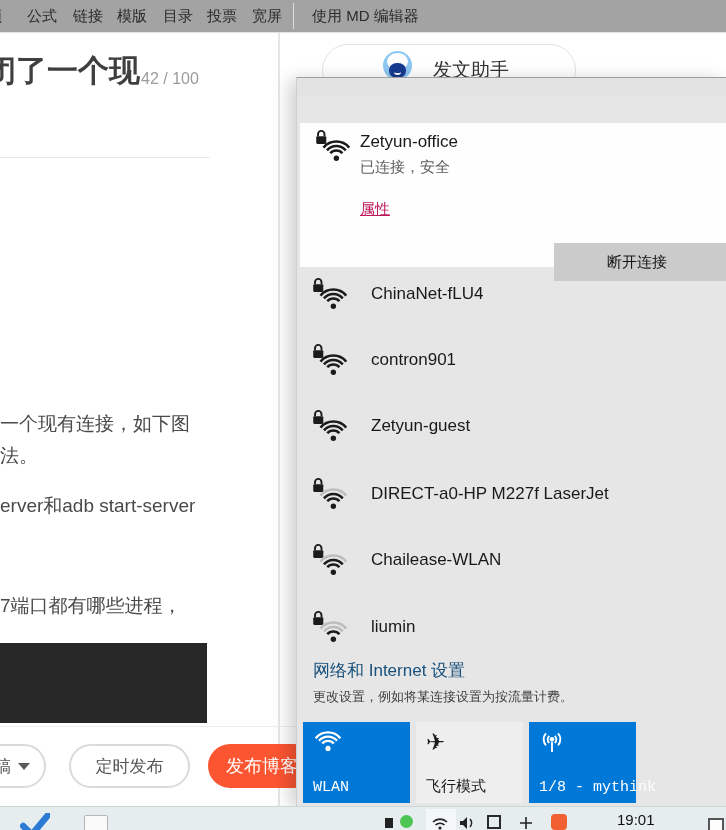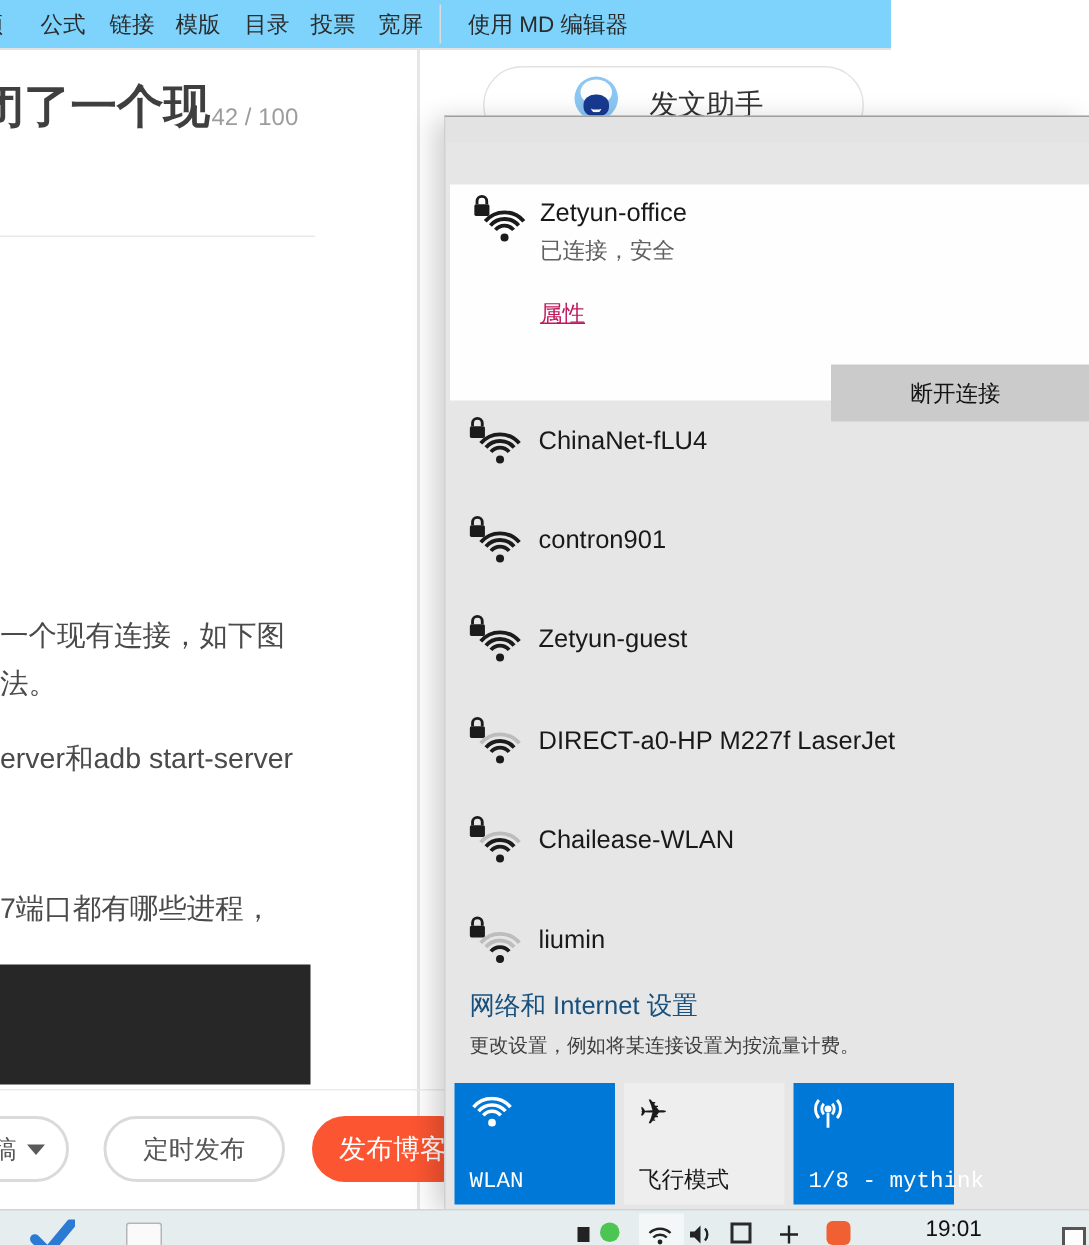--- a/index.html
+++ b/index.html
@@ -1,20 +1,20 @@
 <!DOCTYPE html>
 <html><head>
 <meta charset="utf-8">
 <style>
   html,body{margin:0;padding:0;}
   body{font-family:"Liberation Sans","DejaVu Sans",sans-serif;}
   .screen{position:relative;width:726px;height:830px;overflow:hidden;background:#fff;}
 
   
-  .toolbar{position:absolute;left:0;top:0;width:594px;height:32px;background:#7dd3fc;border-bottom:1px solid #e2e2e2;}
+  .toolbar{position:absolute;left:0;top:0;width:726px;height:32px;background:#a3a3a3;border-bottom:1px solid #e2e2e2;}
   .tb-item{position:absolute;top:7px;font-size:15px;color:#2b2b2b;white-space:nowrap;}
   .tb-divider{position:absolute;left:293px;top:3px;width:1px;height:26px;background:#dcdcdc;}
   .page-title{position:absolute;left:-15px;top:50px;font-size:31px;font-weight:bold;color:#3f3f3f;white-space:nowrap;}
   .title-counter{position:absolute;left:141px;top:70px;font-size:16px;color:#9c9c9c;white-space:nowrap;}
   .title-divider{position:absolute;left:0;top:157px;width:210px;height:1px;background:#e9e9e9;}
   .body-line{position:absolute;left:0;font-size:19px;color:#4a4a4a;white-space:nowrap;}
   .rail-line{position:absolute;left:278px;top:33px;width:2px;height:773px;background:#e6e6e6;}
   .dark-block{position:absolute;left:0;top:643px;width:207px;height:80px;background:#272727;}
   .footer-divider{position:absolute;left:0;top:726px;width:300px;height:1px;background:#ececec;}
 
@@ -34,21 +34,21 @@
   
   .wifi-panel{position:absolute;left:296px;top:77px;width:430px;height:729px;background:#e6e6e6;border-top:1px solid #9f9f9f;border-left:1px solid #cfcfcf;box-sizing:border-box;overflow:hidden;box-shadow:-7px 2px 16px rgba(0,0,0,0.18);z-index:10;}
   .panel-strip{position:absolute;left:0;top:0;width:430px;height:17px;background:#e3e3e3;}
   .connected-box{position:absolute;left:3px;top:17px;width:430px;height:144px;background:#fefefe;margin-top:28px;}
   .conn-icon{position:absolute;left:14px;top:6px;}
   .conn-name{position:absolute;left:60px;top:9px;font-size:17px;color:#191919;white-space:nowrap;}
   .conn-status{position:absolute;left:60px;top:35px;font-size:15px;color:#606060;white-space:nowrap;}
   .conn-props{position:absolute;left:60px;top:77px;font-size:15px;color:#be185d;text-decoration:underline;white-space:nowrap;cursor:pointer;}
   .disconnect-btn{position:absolute;left:254px;top:120px;width:192px;height:38px;background:#cbcbcb;color:#141414;font-size:15px;display:flex;align-items:center;justify-content:center;padding-right:26px;box-sizing:border-box;}
 
-  .net-row{position:absolute;left:14px;width:400px;height:52px;display:flex;align-items:center;gap:10px;}
+  .net-row{position:absolute;left:14px;width:400px;height:52px;display:flex;align-items:center;gap:22px;}
   .net-name{font-size:17px;color:#191919;white-space:nowrap;}
 
   .wifi-icon .arc{stroke:#1b1b1b;fill:none;stroke-width:2.3;}
   .wifi-icon .dot{fill:#1b1b1b;}
   .wifi-icon .lockbody{fill:#1b1b1b;}
   .wifi-icon .shackle{stroke:#1b1b1b;fill:none;stroke-width:1.7;}
   .sig-medium .a3{stroke:#bdbdbd;}
   .sig-low .a3,.sig-low .a2{stroke:#bdbdbd;}
 
   .settings-link{position:absolute;left:16px;top:581px;font-size:17px;color:#17507c;white-space:nowrap;cursor:pointer;}

